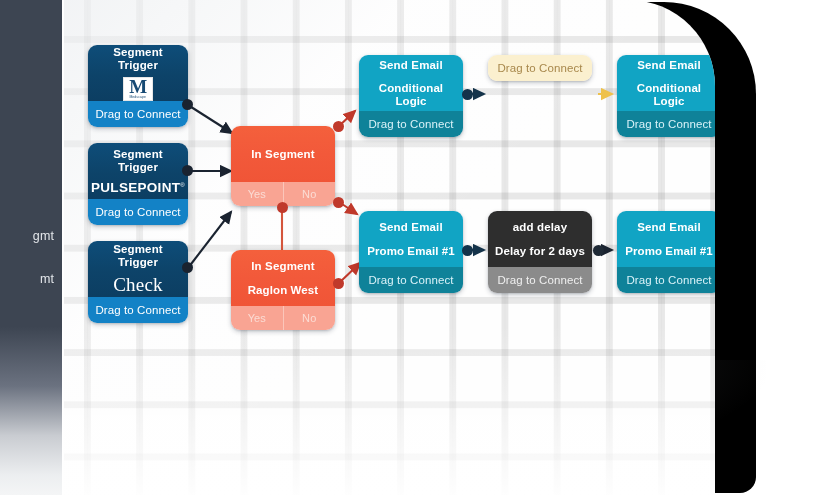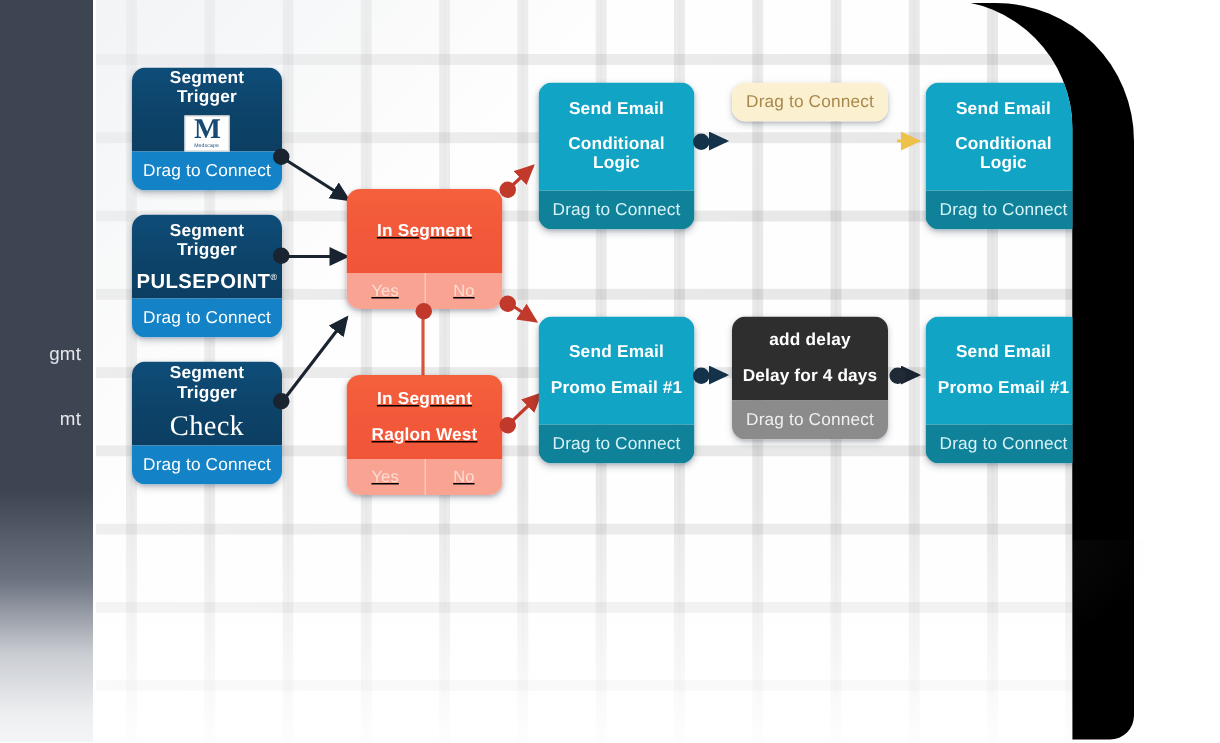--- a/index.html
+++ b/index.html
@@ -198,21 +198,21 @@
   }
   .logo-rxnt {
     color: #ffffff;
     font-family: "Liberation Serif", serif;
     font-size: 19px;
     letter-spacing: .2px;
     white-space: nowrap;
   }
 
   
-  .node.decision { width: 104px; text-decoration: underline; }
+  .node.decision { width: 104px; }
   .node.decision .body {
     height: 56px;
     background: linear-gradient(180deg, #f4603c 0%, #f2593a 50%, #f05537 100%);
     padding: 4px 5px;
     gap: 11px;
   }
   .node.decision .title,
   .node.decision .subtitle { color: #ffffff; }
   .node.decision .yesno {
     display: flex;
@@ -229,21 +229,21 @@
   }
   .node.decision .yesno .div {
     flex: none;
     width: 1px;
     background: #fbc6ba;
   }
 
   
   .node.teal { width: 104px; }
   .node.teal .body {
-    height: 72px;
+    height: 56px;
     background: #11a4c4;
     padding: 4px 5px;
     gap: 11px;
     justify-content: center;
   }
   .node.teal .title, .node.teal .subtitle { color: #ffffff; }
   .node.teal .foot { background: #0f8299; color: #d9f2f8; }
 
   
   .node.yellow { width: 104px; }
@@ -433,21 +433,21 @@
       <div class="body">
         <div class="title">Send Email</div>
         <div class="subtitle">Promo Email #1</div>
       </div>
       <div class="foot">Drag to Connect</div>
     </div>
 
     <div class="node dark" style="left:424px; top:211px;">
       <div class="body">
         <div class="title">add delay</div>
-        <div class="subtitle">Delay for 4 days</div>
+        <div class="subtitle">Delay for 2 days</div>
       </div>
       <div class="foot">Drag to Connect</div>
     </div>
 
     <div class="node teal" style="left:553px; top:211px;">
       <div class="body">
         <div class="title">Send Email</div>
         <div class="subtitle">Promo Email #1</div>
       </div>
       <div class="foot">Drag to Connect</div>

